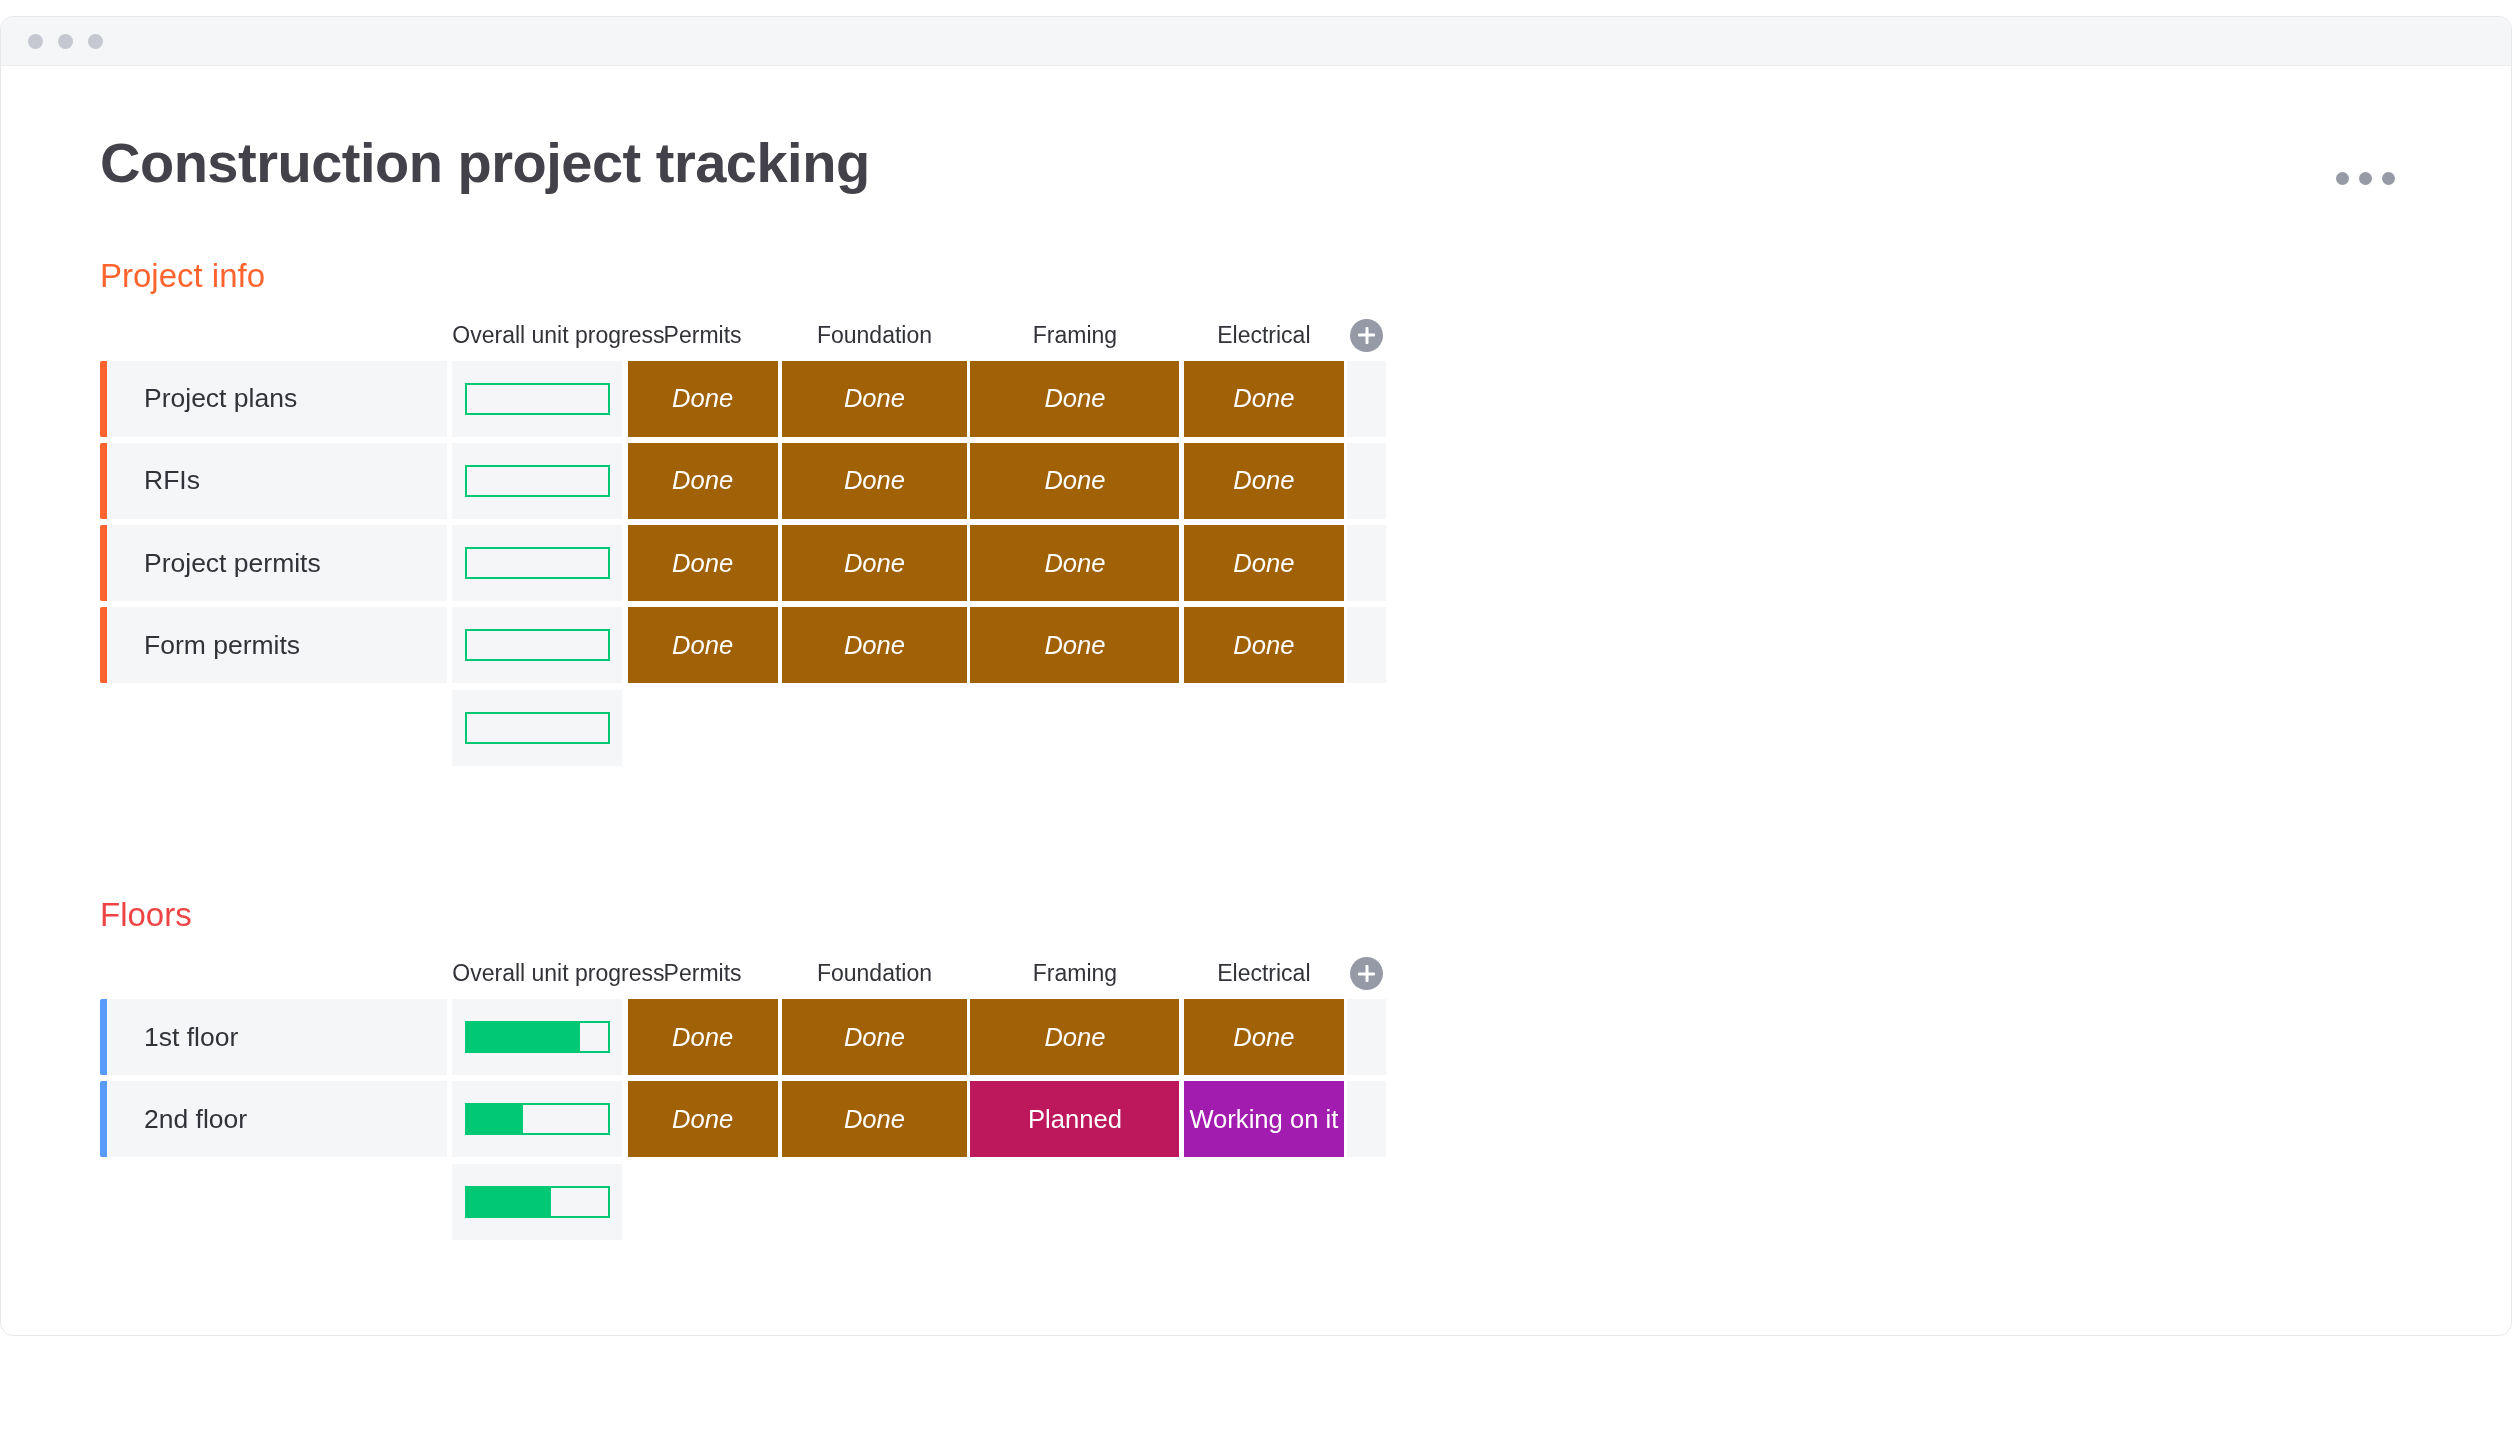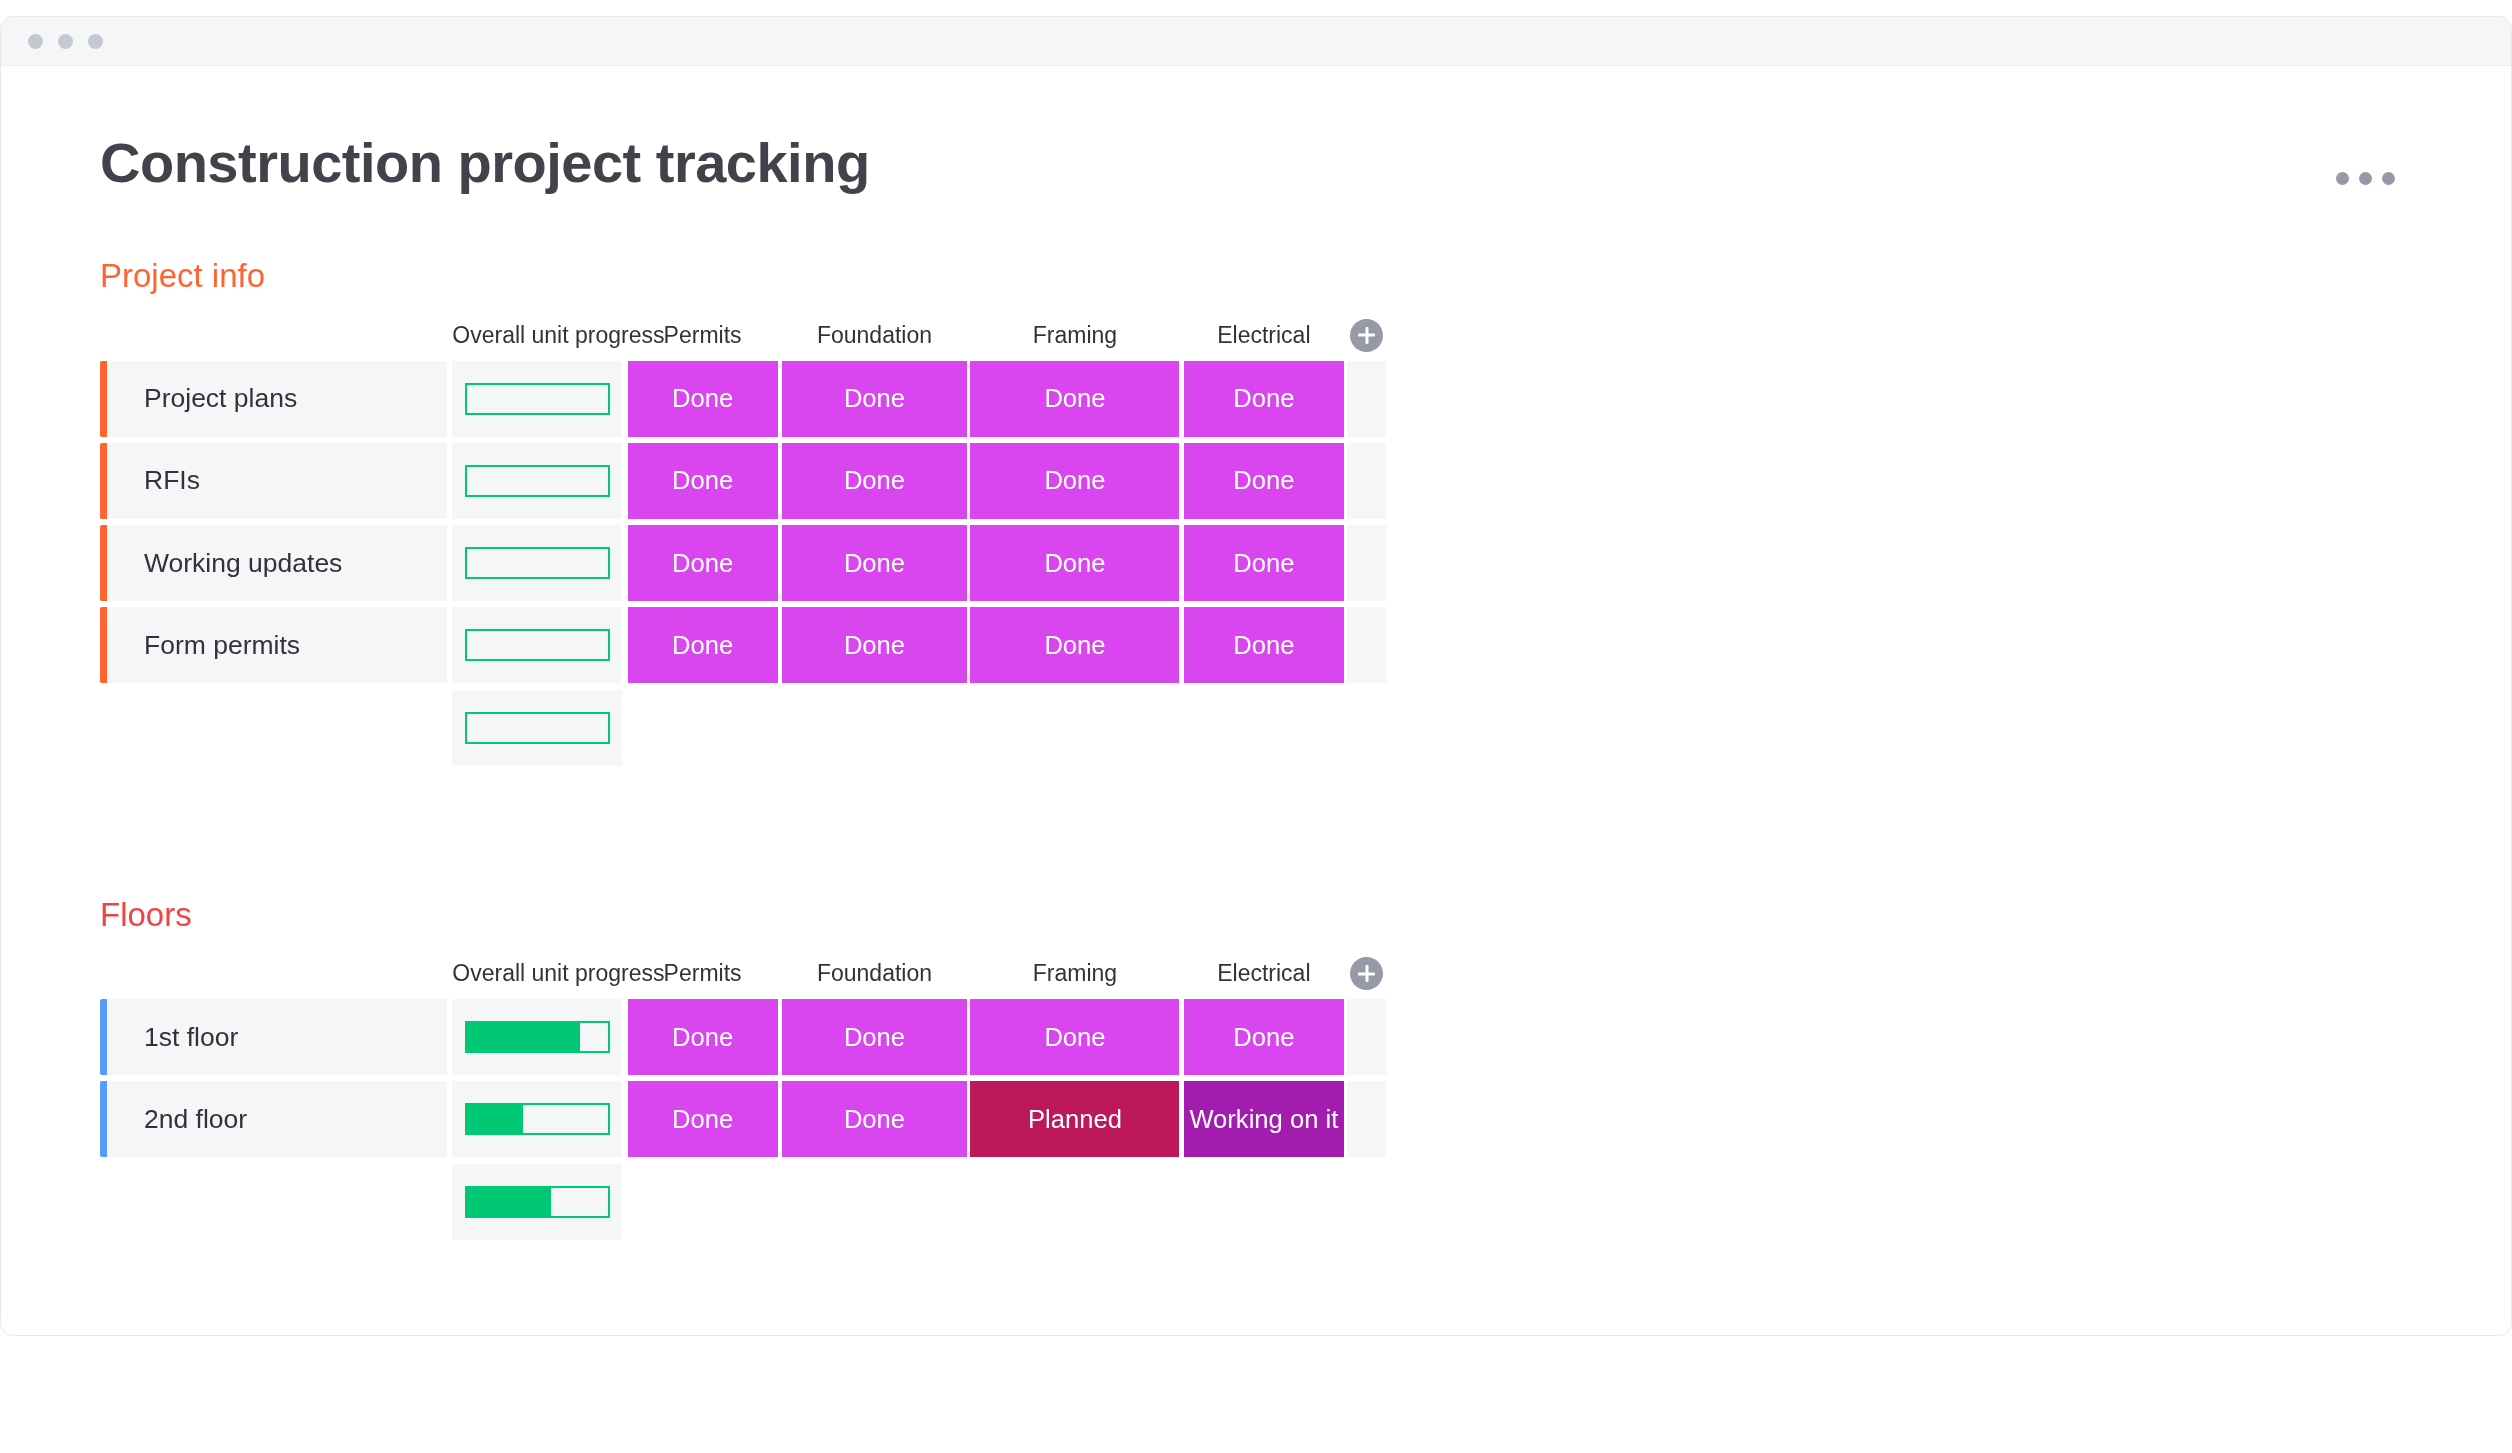--- a/index.html
+++ b/index.html
@@ -187,21 +187,21 @@
   }
 
   .status-cell {
     display: flex;
     align-items: center;
     justify-content: center;
     color: #ffffff;
     font-size: 25.6px;
     white-space: nowrap;
   }
-  .status-cell.done    { background: #d946ef; }
+  .status-cell.done    { background: #a16207; font-style: italic; }
   .status-cell.planned { background: #be185d; }
   .status-cell.working { background: #a21caf; }
 
   .tail-cell { background: #f5f6f8; }
   .spacer { background: transparent; }
 
   
   .summary-row { height: 76px; }
   .summary-row .prog-cell { background: #f5f6f8; }
 </style>
@@ -291,21 +291,21 @@
         <div class="status-cell done">Done</div>
         <div class="spacer"></div>
         <div class="status-cell done">Done</div>
         <div class="spacer"></div>
         <div class="tail-cell"></div>
       </div>
 
       <div class="grid-row item-row">
         <div class="spacer"></div>
         <div class="accent orange"></div>
-        <div class="name-cell">Working updates</div>
+        <div class="name-cell">Project permits</div>
         <div class="spacer"></div>
         <div class="prog-cell">
           <div class="progress-track">
             <div class="progress-fill" style="width:0%"></div>
           </div>
         </div>
         <div class="spacer"></div>
         <div class="status-cell done">Done</div>
         <div class="spacer"></div>
         <div class="status-cell done">Done</div>

